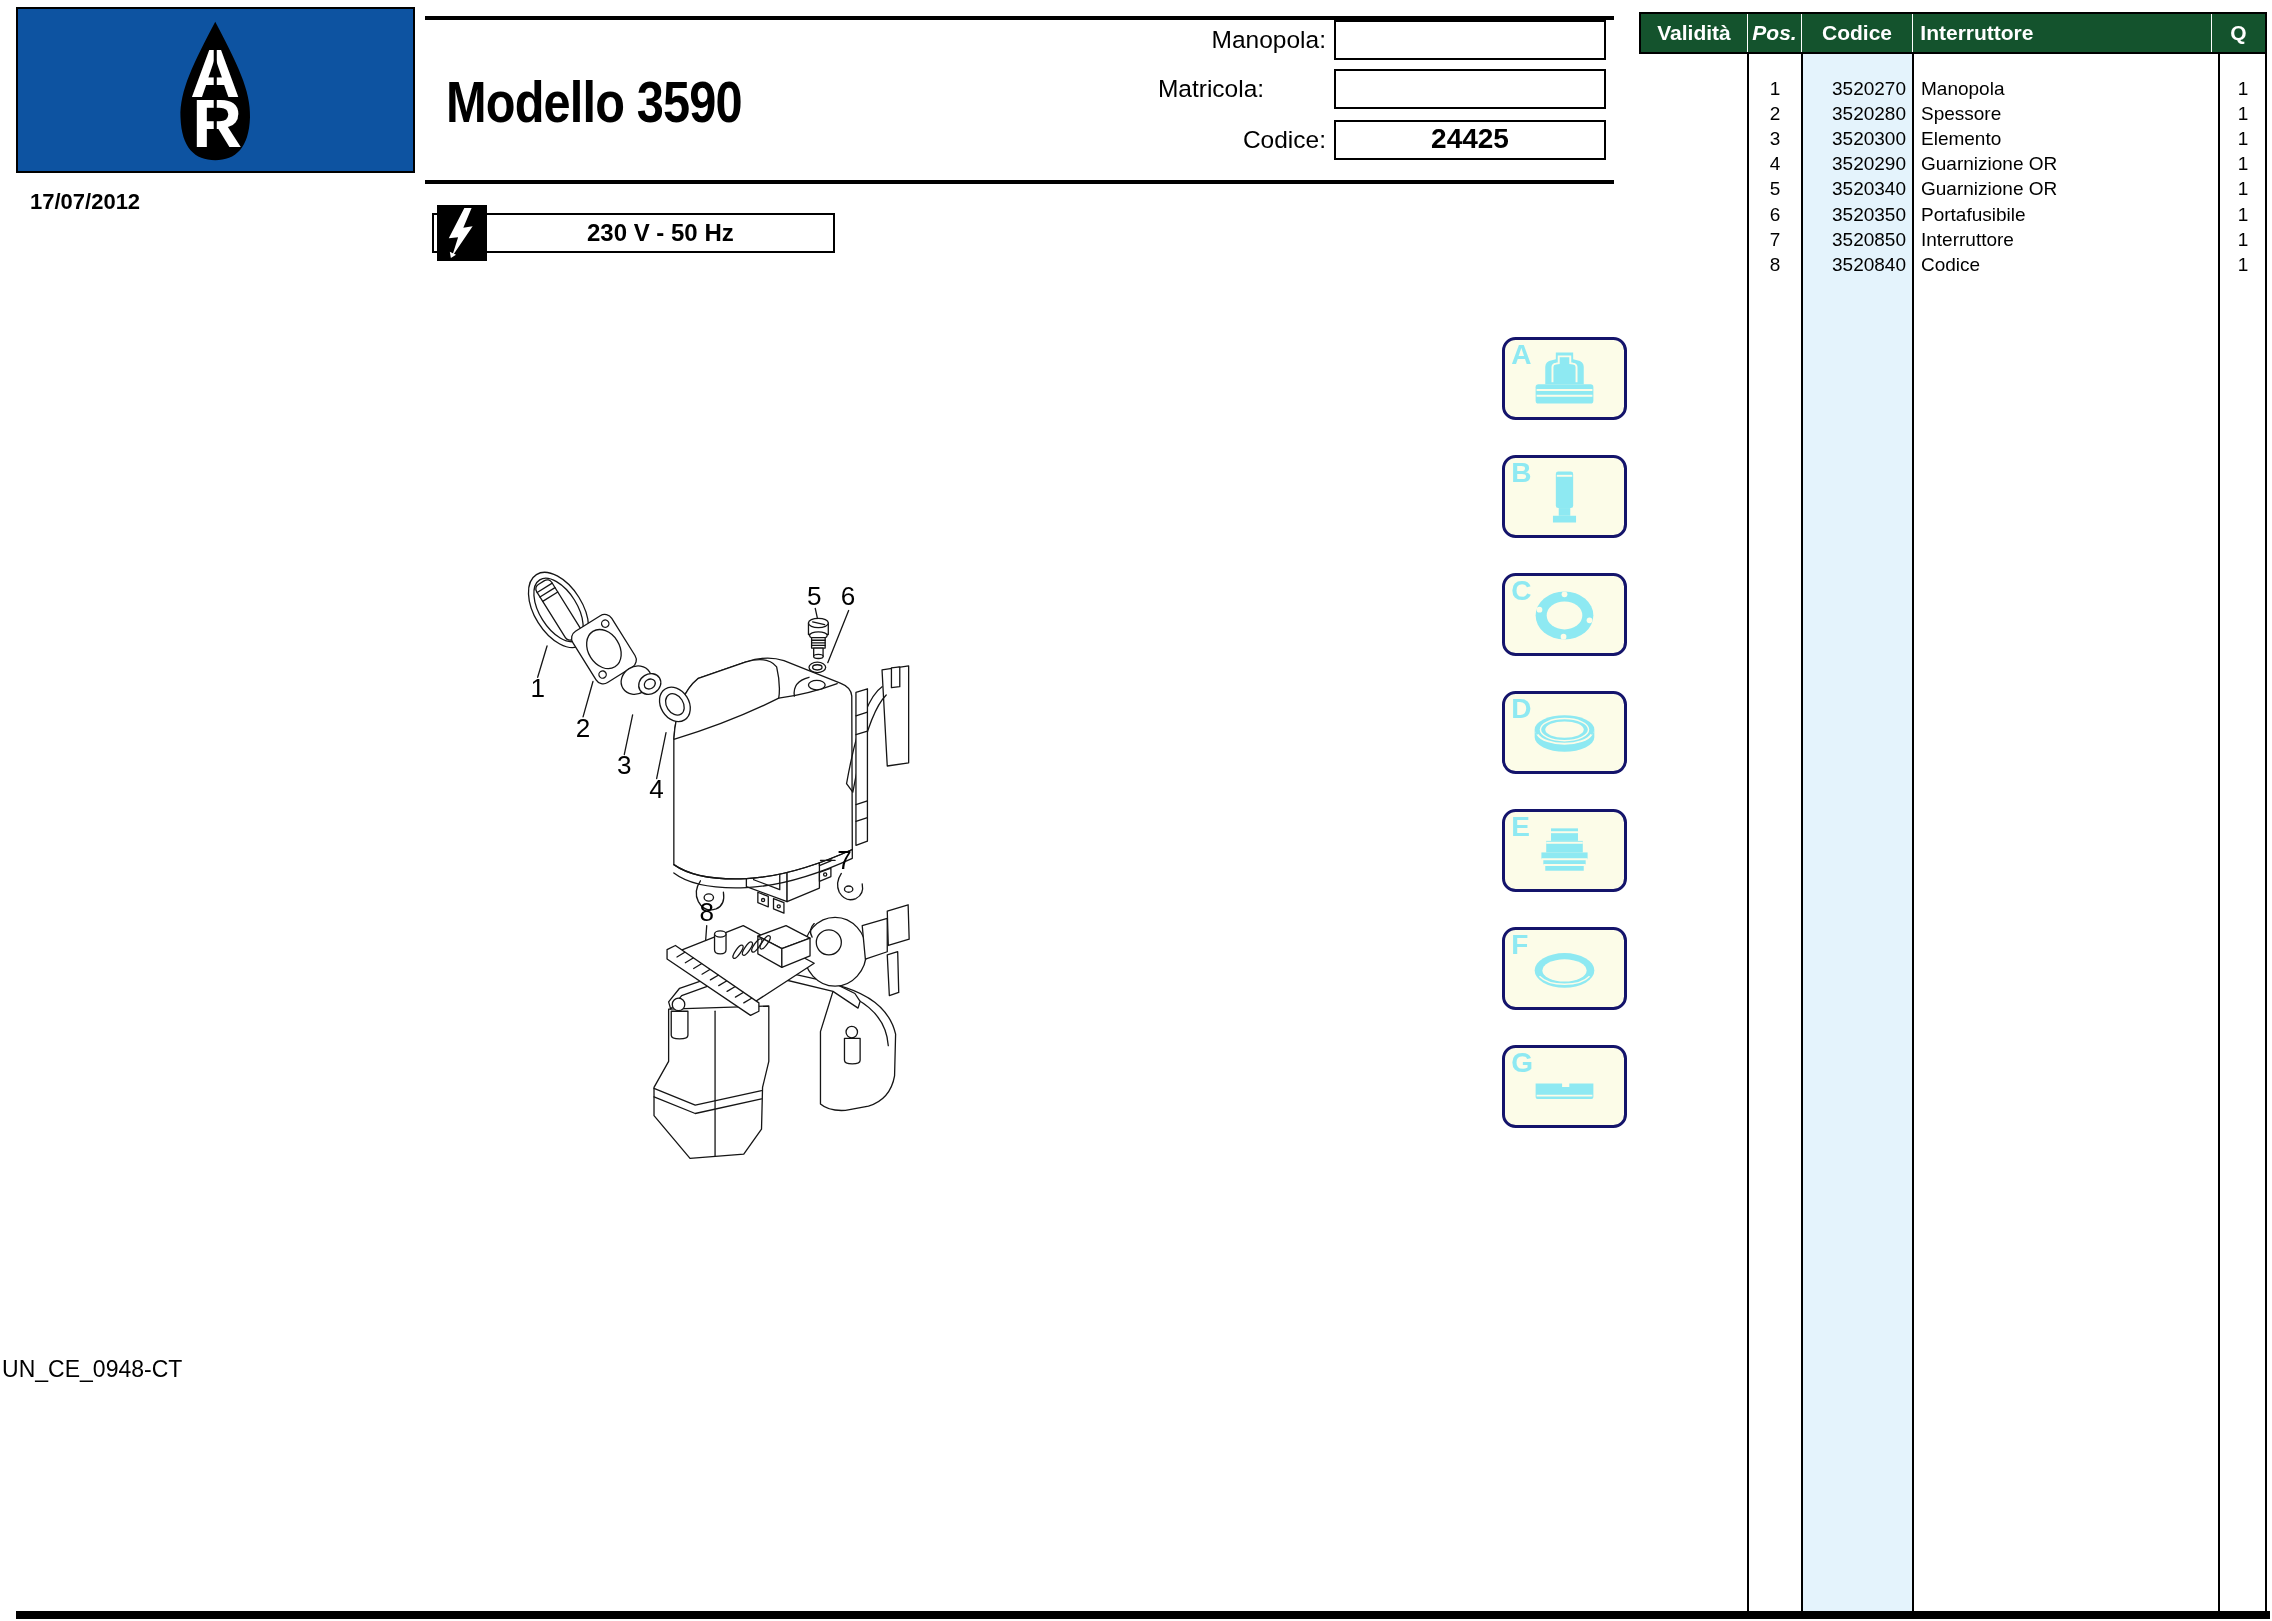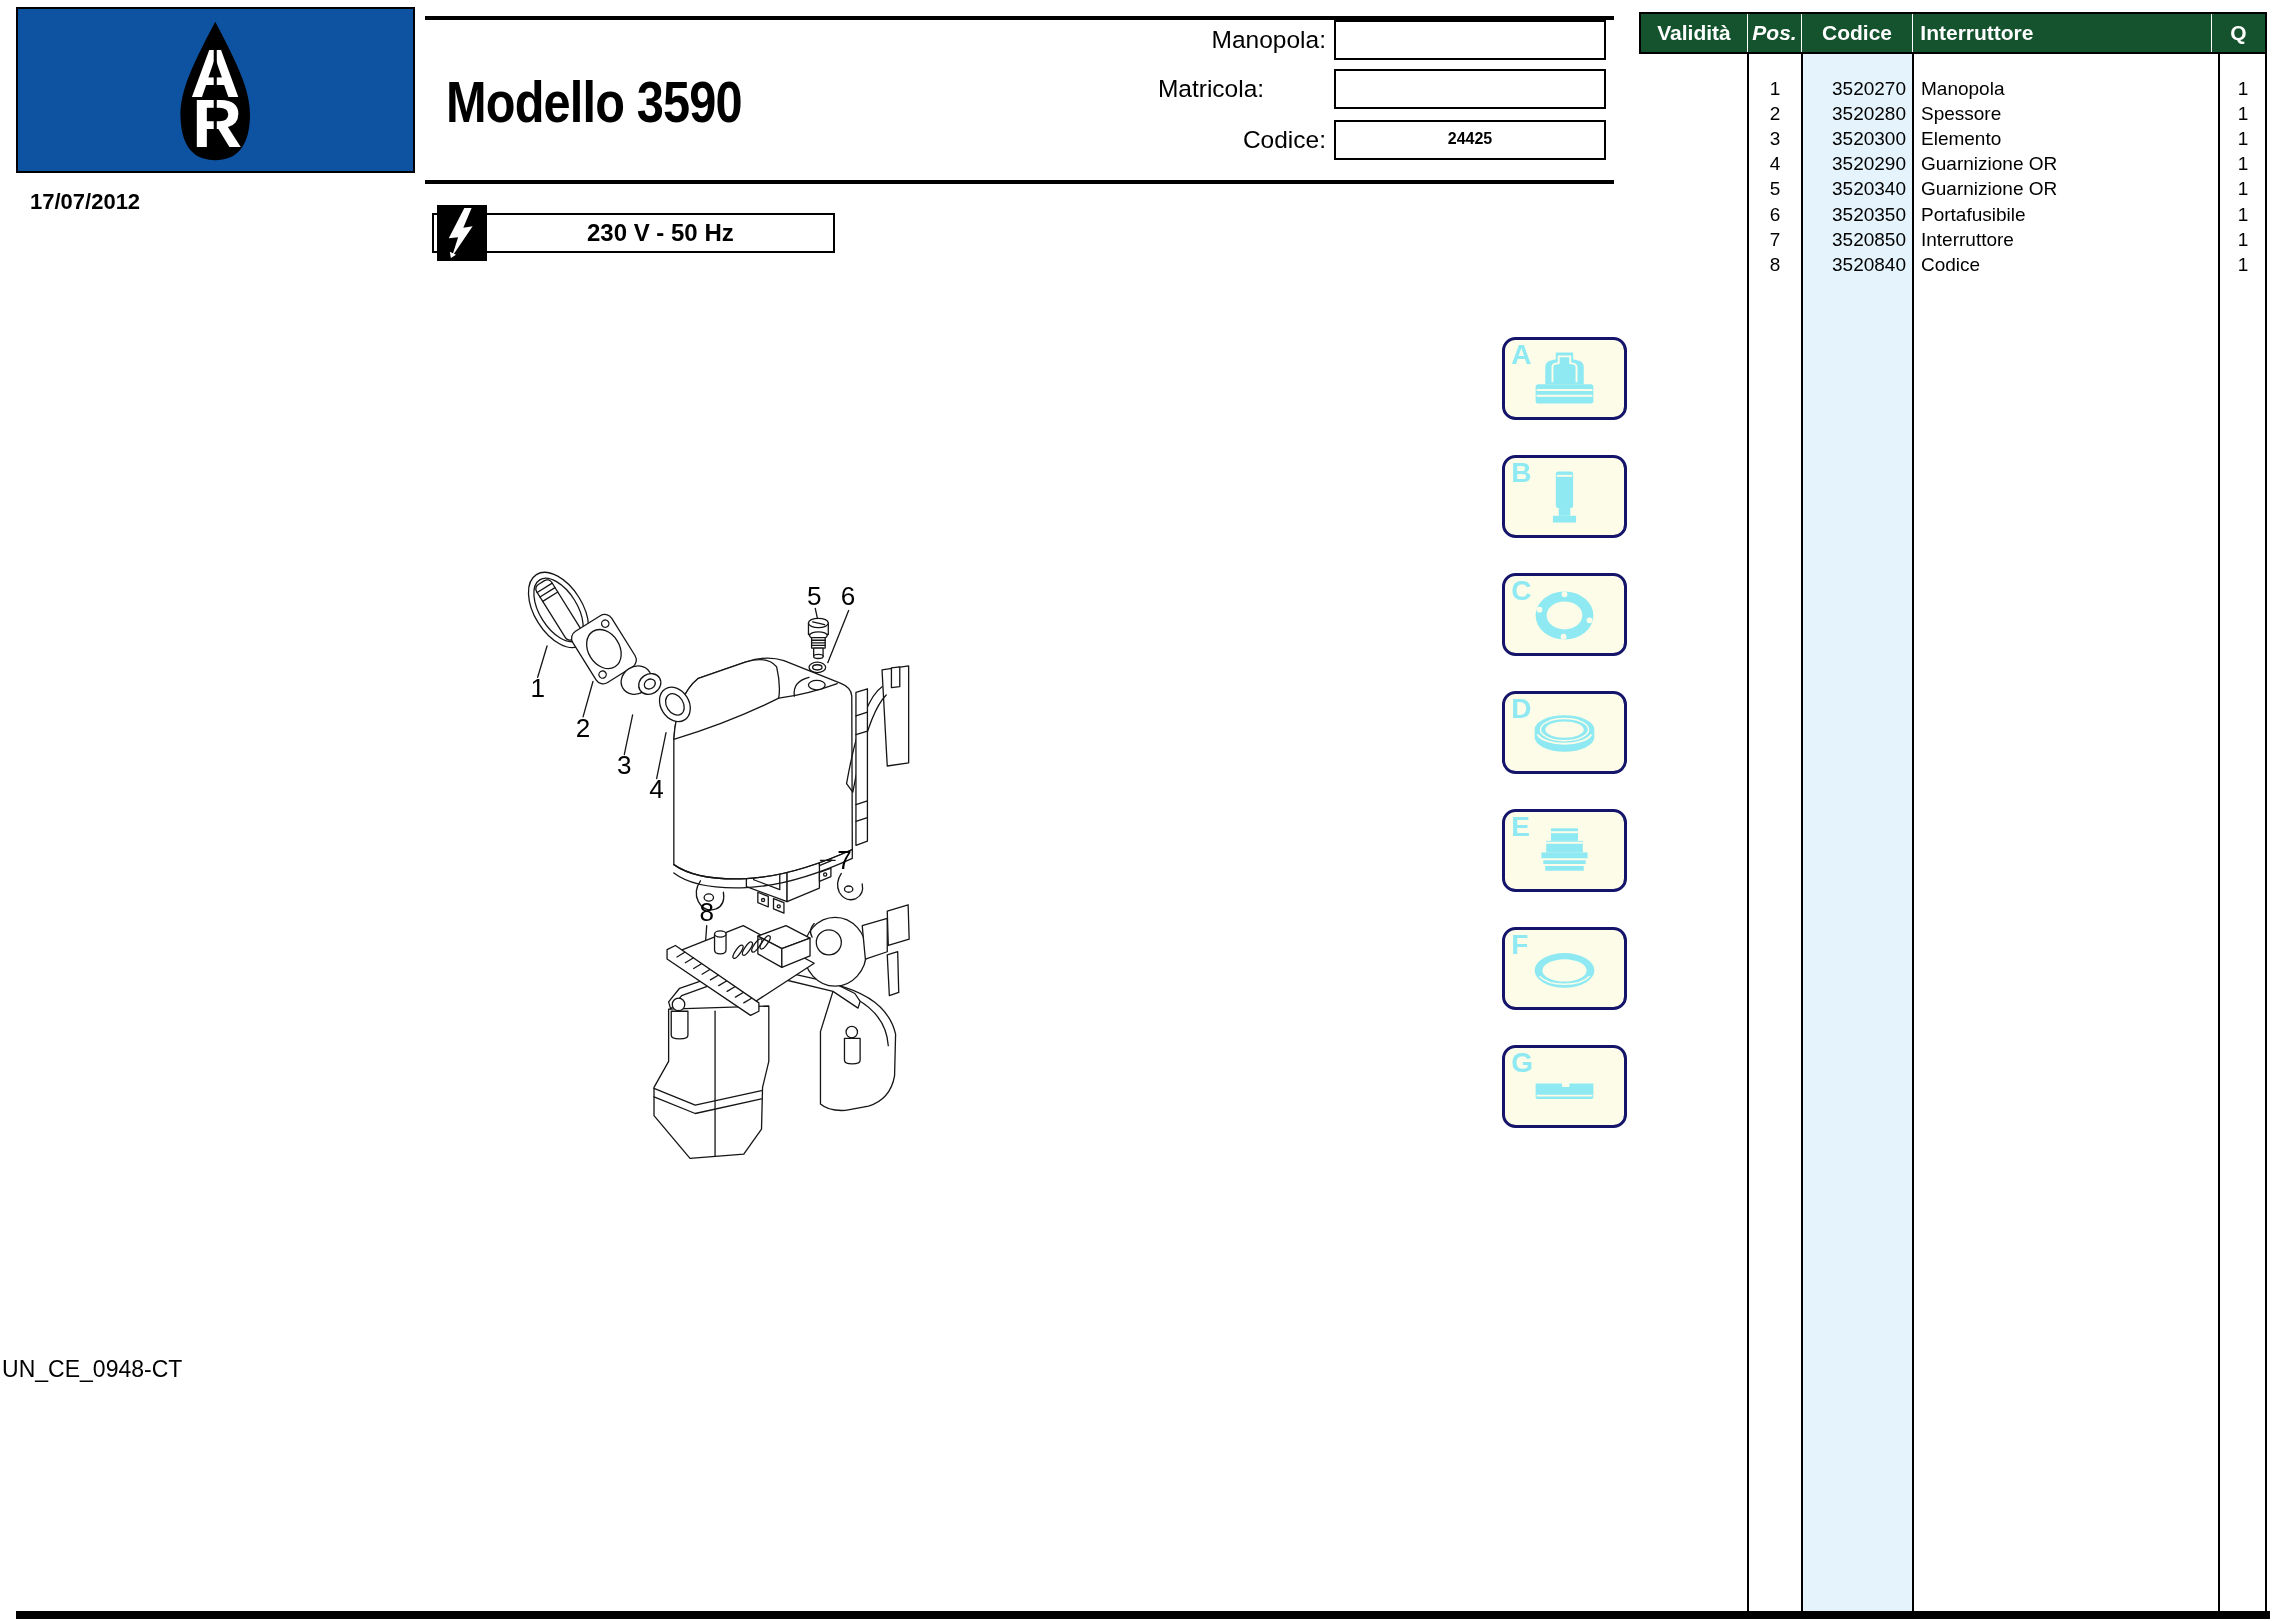--- a/index.html
+++ b/index.html
@@ -16,21 +16,21 @@
 
   
   .title-block{left:425px;top:16px;width:1189px;height:168px;
                border-top:4.7px solid #000;border-bottom:4.7px solid #000;box-sizing:border-box;}
   .title-block h1{margin:48px 0 0 21px;font-size:58px;font-weight:bold;white-space:nowrap;
                   transform:scaleX(0.84);transform-origin:left;letter-spacing:-1px;}
 
   
   .flabel{width:230px;text-align:right;font-size:24.5px;line-height:40px;}
   .fbox{left:1334px;width:272px;height:40px;border:2.6px solid #000;box-sizing:border-box;
-        background:#fff;text-align:center;font-size:16px;font-weight:bold;line-height:34px;}
+        background:#fff;text-align:center;font-size:28px;font-weight:bold;line-height:34px;}
 
   
   .badge{height:56px;}
   .badge .bframe{position:absolute;left:0;right:0;top:7.8px;bottom:7.8px;border:2.6px solid #000;
                  background:#fff;box-sizing:border-box;}
   .badge .bicon{position:absolute;left:5.2px;top:0;width:50px;height:56px;background:#000;}
   .badge .bicon svg{width:100%;height:100%;display:block;}
   .badge .blabel{position:absolute;left:60px;right:6.3px;top:7.8px;bottom:7.8px;
                  display:flex;align-items:center;justify-content:center;
                  font-size:24px;font-weight:bold;}

